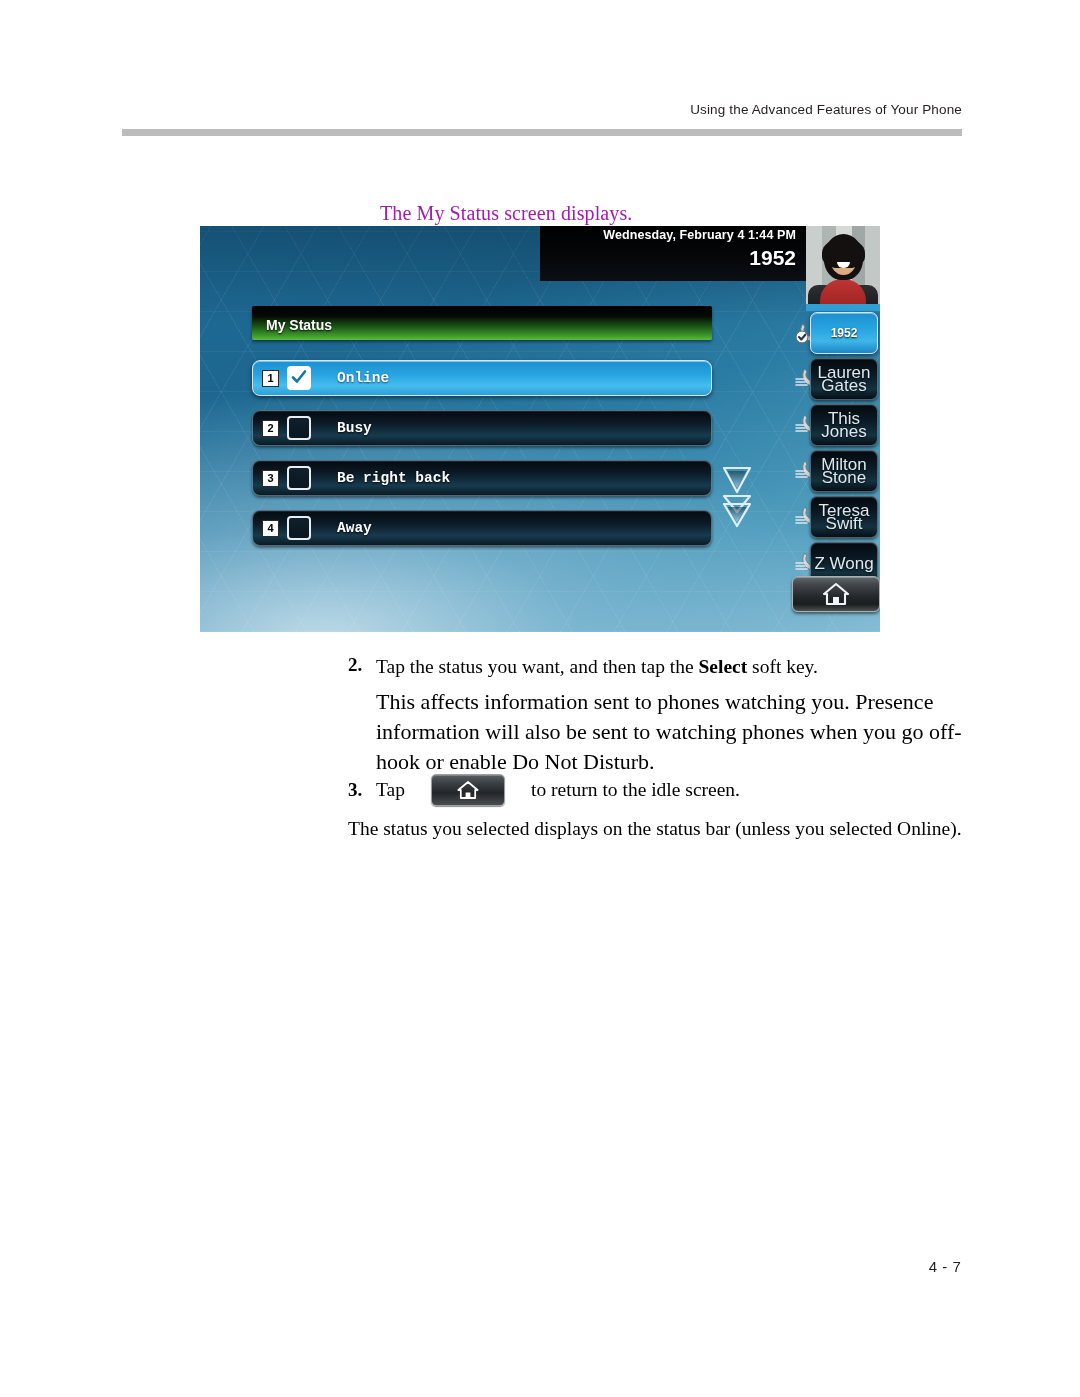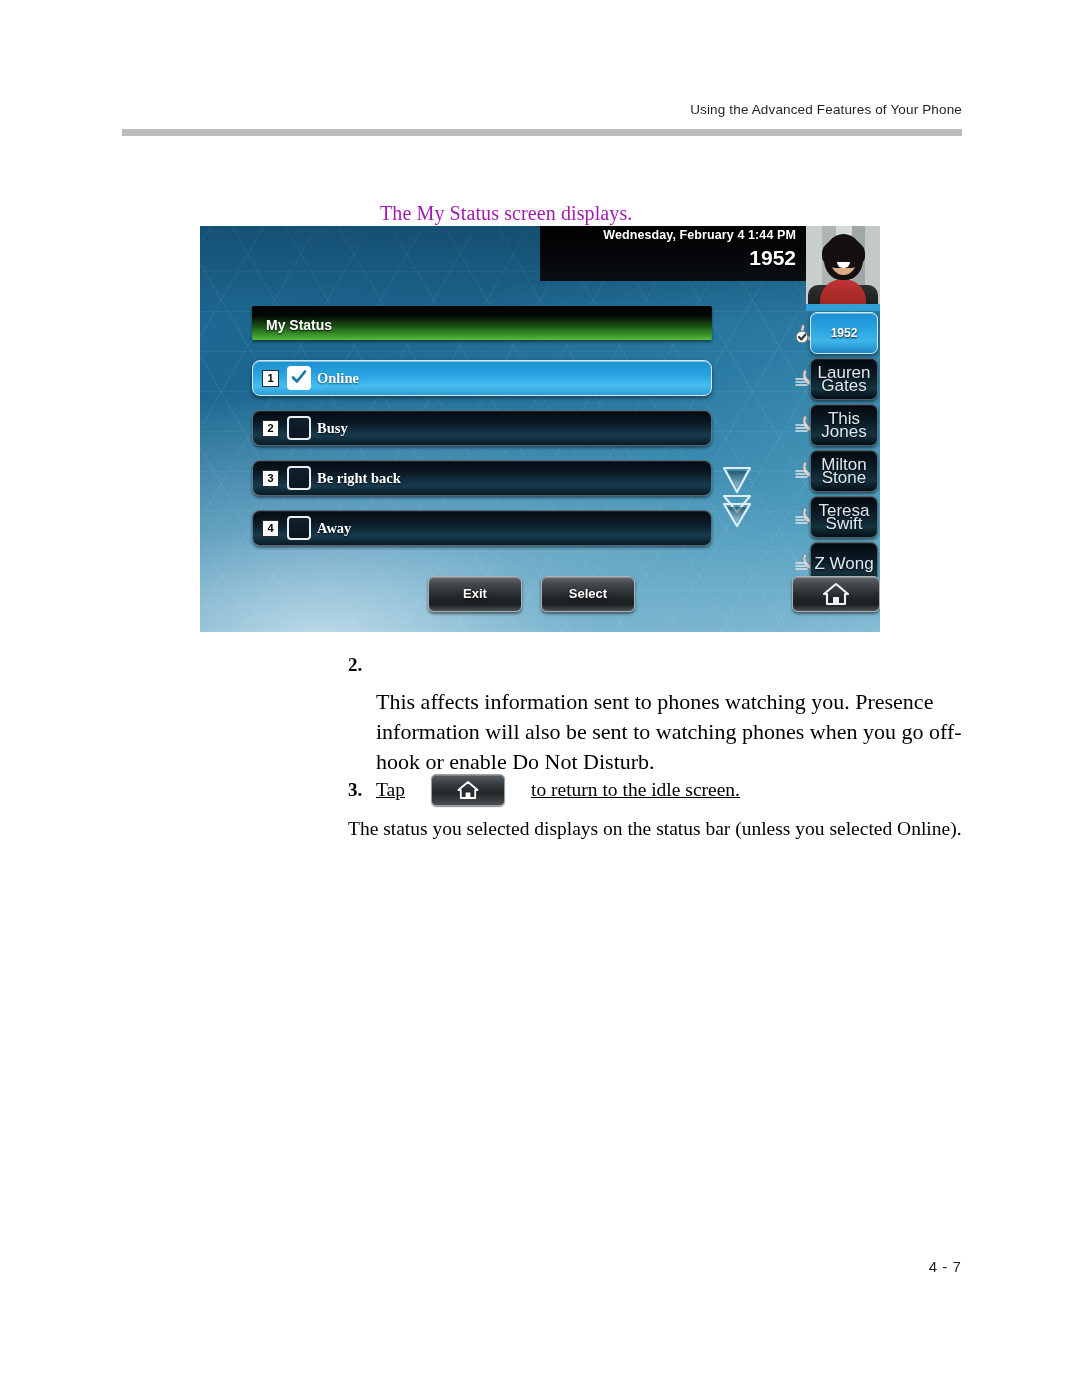--- a/index.html
+++ b/index.html
@@ -36,21 +36,21 @@
   }
   .step .body{font-size:19.5px;line-height:1.32;}
   .step .body b{font-weight:bold;}
 
   #step2{left:348px;top:654px;width:620px;}
   #step2para{
     position:absolute;left:376px;top:687px;width:590px;
     font-size:22px;line-height:1.37;
   }
   #step3{left:348px;top:774px;width:620px;align-items:center;}
-  #step3 .body{display:flex;align-items:center;gap:26px;text-decoration:underline;}
+  #step3 .body{display:flex;align-items:center;gap:26px;}
   .closing{
     position:absolute;left:348px;top:816px;width:640px;
     font-size:19.5px;line-height:1.35;
   }
 
   
   .inline-key{
     display:inline-block;width:72px;height:30px;border-radius:5px;
     background:linear-gradient(180deg,#5a5f63 0%,#3a3f43 28%,#232629 60%,#4a4e52 100%);
     border:1px solid #9aa0a4;
@@ -162,22 +162,22 @@
     border:1px solid #2a2a2a;
   }
   .row .cbox{
     width:20px;height:20px;flex:none;margin-left:8px;border-radius:4px;
     border:2px solid #e9eef2;background:linear-gradient(180deg,#10202c,#0a1620);
     position:relative;
   }
   .row.sel .cbox{background:#ffffff;border-color:#ffffff;}
   .row .cbox svg{position:absolute;left:1px;top:0px;}
   .row .lbl{
-    font-family:Liberation Serif, serif;font-size:14.5px;font-weight:bold;
-    color:#ffffff;margin-left:6px;text-shadow:0 1px 2px rgba(0,0,0,.85);
+    font-family:Liberation Mono, monospace;font-size:14.5px;font-weight:bold;
+    color:#ffffff;margin-left:26px;text-shadow:0 1px 2px rgba(0,0,0,.85);
   }
   .row.sel .lbl{text-shadow:0 1px 2px rgba(0,40,70,.75);}
 
   
   .chevs{position:absolute;left:520px;top:236px;}
   .chevs svg{display:block;}
   .chevs .c2{margin-top:-4px;}
 
   
   .sidebar{position:absolute;left:594px;top:86px;width:86px;}
@@ -367,35 +367,32 @@
       <svg class="sb-ic" viewBox="0 0 30 28">
         <path d="M11 5 C8 8 8 14 11 18 C14 22 20 23 24 20 L21 16 C19 18 16 17 14 15 C12 13 11 10 13 8 Z" fill="#cfd6da" stroke="#6d797f" stroke-width="1"></path>
         <path d="M2 15 L11 15 M2 18 L11 18 M2 21 L13 21" stroke="#dfe5e9" stroke-width="1.6" stroke-linecap="round"></path>
       </svg>
       <div class="sb-btn">
         <span class="nm">Z Wong</span>
       </div>
     </div>
   </div>
 
-  <div class="softkeys">
-    <span class="skey">Exit</span>
-    <span class="skey">Select</span>
-  </div>
 
   <div class="homekey">
     <svg width="30" height="26" viewBox="0 0 30 26">
       <path d="M15 3 L27 13 L24 13 L24 23 L6 23 L6 13 L3 13 Z" fill="none" stroke="#eef4f7" stroke-width="2.1" stroke-linejoin="round"></path>
       <path d="M12 23 L12 16 L18 16 L18 23" fill="#eef4f7"></path>
     </svg>
   </div>
 </div>
 
 <div class="step" id="step2">
   <span class="num">2.</span>
+  <span class="body"><span>Tap the status you want, and then tap the </span><b>Select</b><span> soft key.</span></span>
 </div>
 <div id="step2para">This affects information sent to phones watching you. Presence information will also be sent to watching phones when you go off-hook or enable Do Not Disturb.</div>
 
 <div class="step" id="step3">
   <span class="num">3.</span>
   <span class="body">
     <span>Tap</span>
     <span class="inline-key">
       <svg width="24" height="21" viewBox="0 0 30 26">
         <path d="M15 3 L27 13 L24 13 L24 23 L6 23 L6 13 L3 13 Z" fill="none" stroke="#ffffff" stroke-width="2.2" stroke-linejoin="round"></path>

